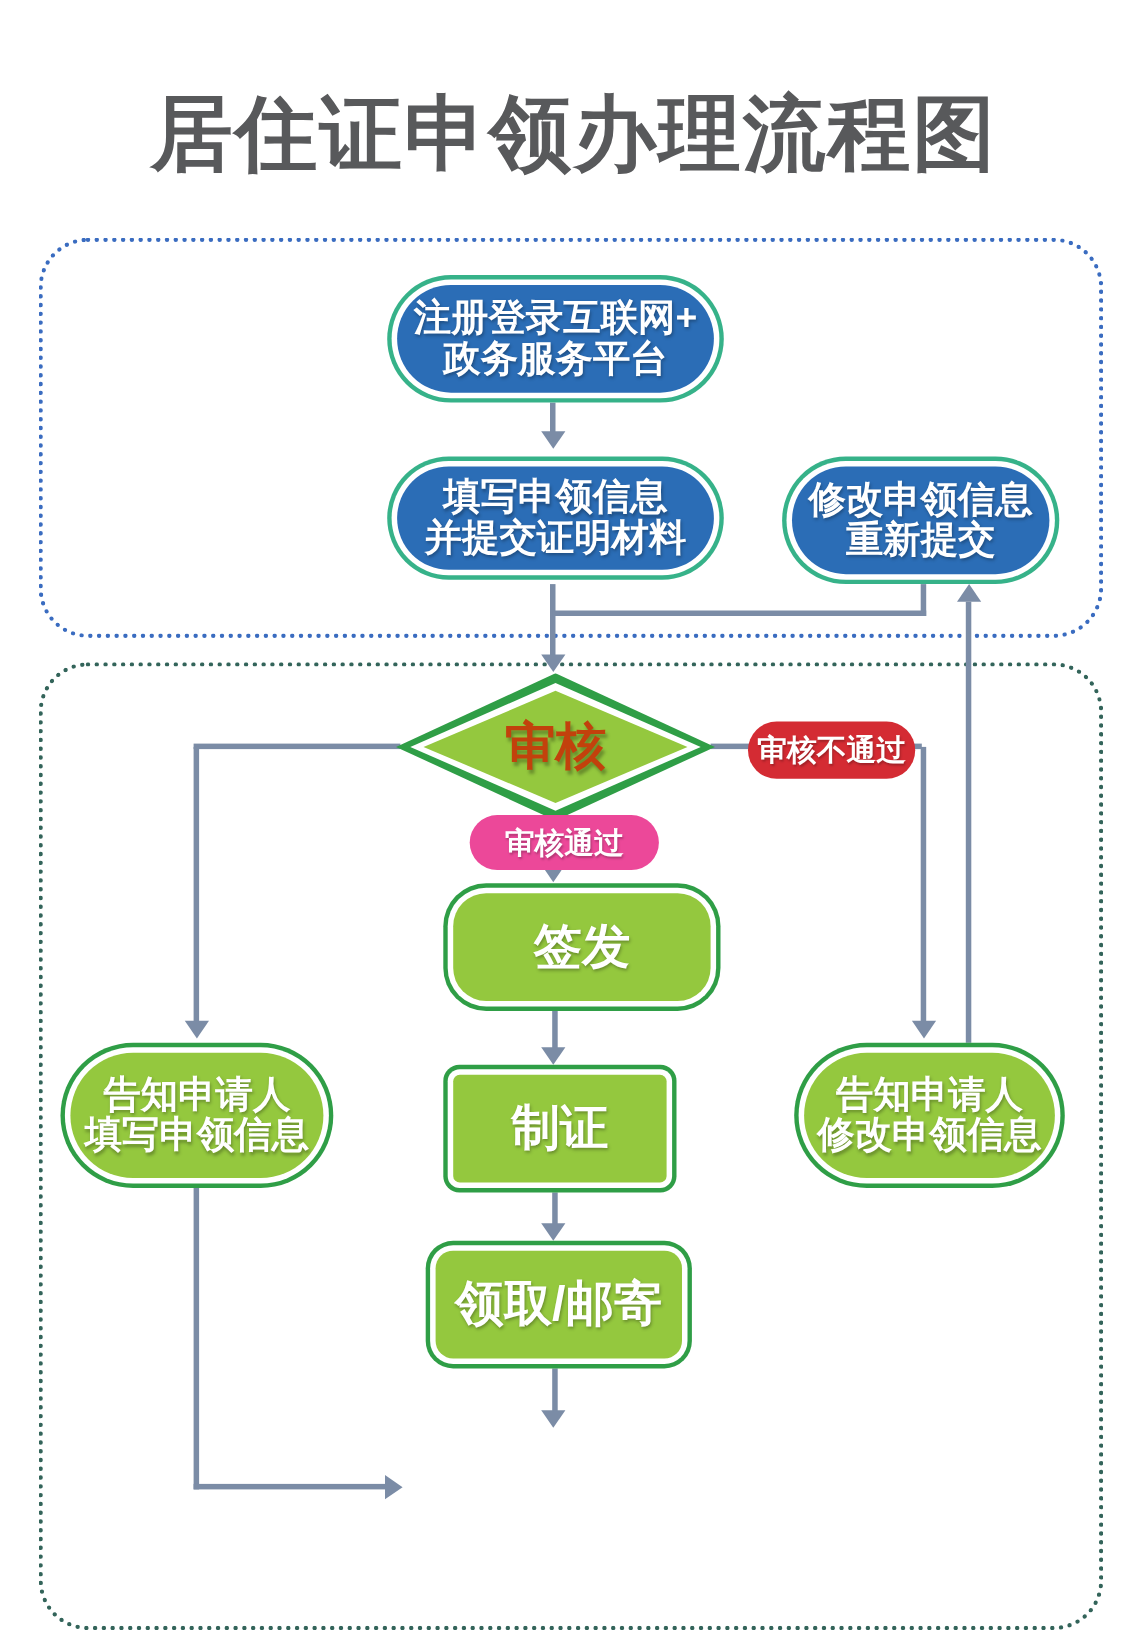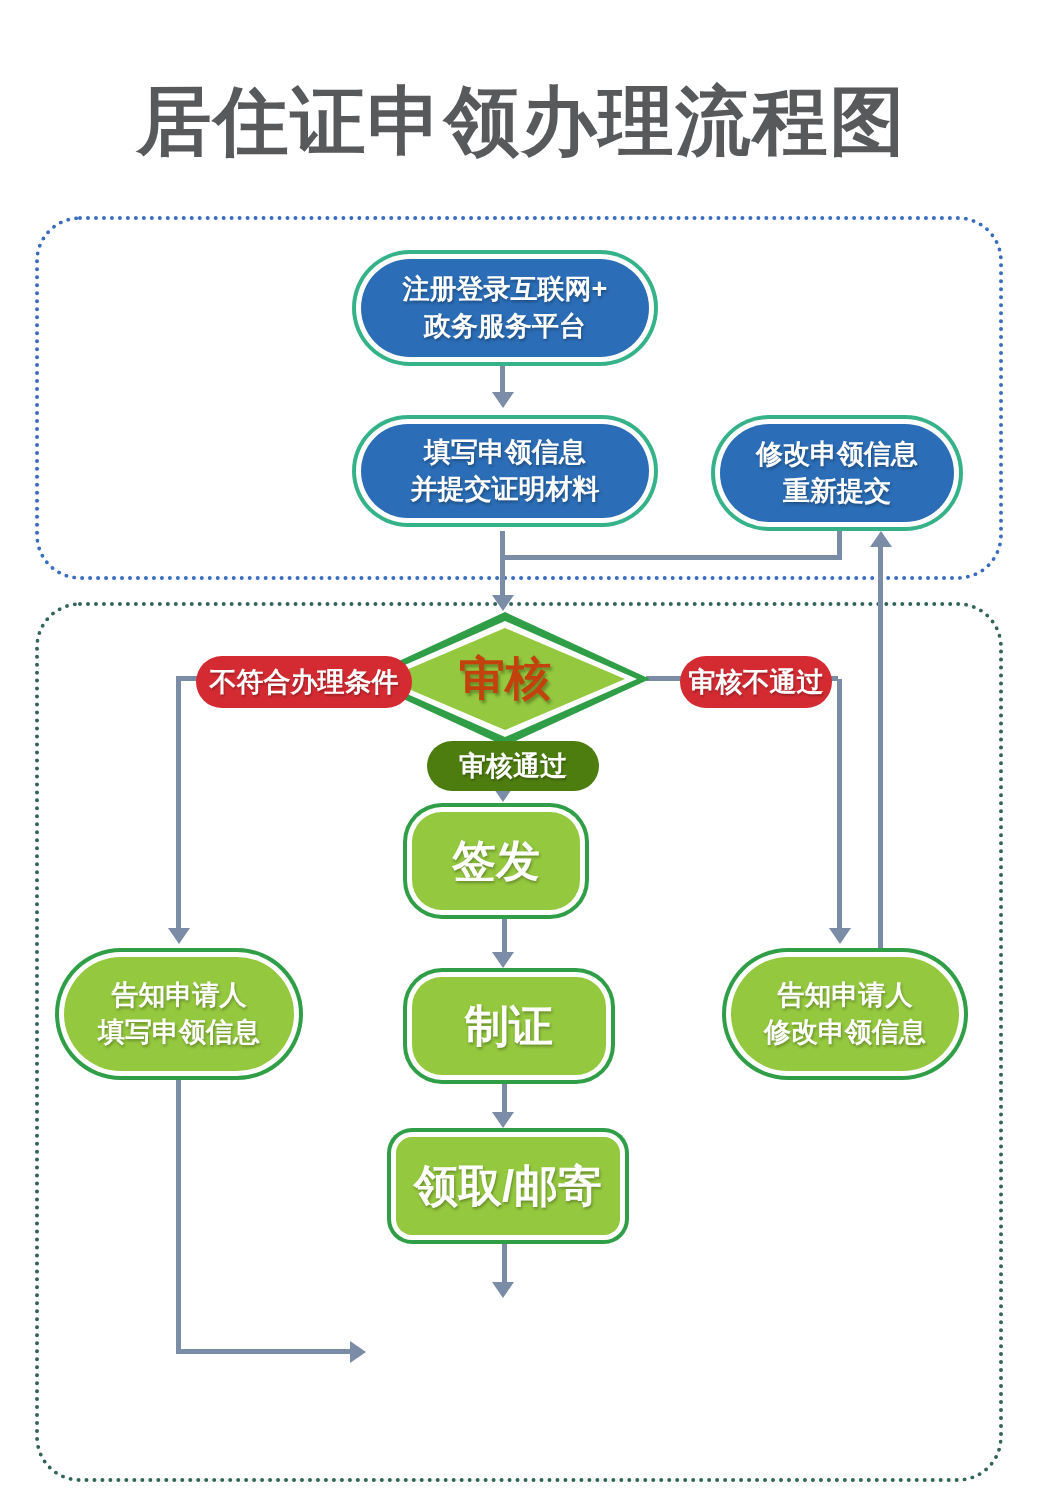--- a/index.html
+++ b/index.html
@@ -21,28 +21,28 @@
     border-left:11px solid transparent;border-right:11px solid transparent;border-bottom:16px solid #7b8ca6;}
   .arrow-right{position:absolute;width:0;height:0;z-index:1;
     border-top:11px solid transparent;border-bottom:11px solid transparent;border-left:16px solid #7b8ca6;}
 
   .node{position:absolute;display:flex;flex-direction:column;align-items:center;justify-content:center;
     color:#ffffff;font-weight:bold;text-align:center;z-index:2;
     text-shadow:1px 2px 3px rgba(0,0,0,0.30);}
   .node span{display:block;}
   .node.blue{background:#2b6db6;box-shadow:0 0 0 5px #ffffff,0 0 0 9px #36b289;}
   .node.green{background:#94c83e;box-shadow:0 0 0 5px #ffffff,0 0 0 9px #2f9e46;}
-  .node.small-text{font-size:27px;line-height:37px;}
+  .node.small-text{font-size:34px;line-height:37px;}
   .node.big-text{font-size:44px;line-height:48px;}
 
   .badge{position:absolute;display:flex;align-items:center;justify-content:center;z-index:3;
     color:#ffffff;font-weight:bold;font-size:27px;border-radius:26px;
     text-shadow:1px 2px 2px rgba(0,0,0,0.25);}
   .badge.red{background:#d42b33;}
-  .badge.green{background:#4d7c0f;}
+  .badge.green{background:#ec4899;}
 
   .diamond-wrap{position:absolute;left:360px;top:596px;width:290px;height:134px;z-index:2;}
   .diamond-label{position:absolute;left:360px;top:596px;width:290px;height:134px;z-index:2;
     display:flex;align-items:center;justify-content:center;color:#c2410c;font-size:46px;font-weight:bold;
     text-shadow:2px 3px 3px rgba(0,0,0,0.30);}
 </style>
 </head>
 <body>
 
 <div class="canvas">
@@ -105,27 +105,26 @@
 
   <div class="diamond-wrap">
     <svg width="290" height="134" viewBox="0 0 290 134">
       <polygon points="145,0 290,67 145,134 0,67" fill="#2f9e46"></polygon>
       <polygon points="145,9 277,67 145,125 13,67" fill="#ffffff"></polygon>
       <polygon points="145,16 265,67 145,118 25,67" fill="#94c83e"></polygon>
     </svg>
   </div>
   <div class="diamond-label">审核</div>
 
-  <div class="badge red" style="left:196px;top:640px;width:216px;height:52px;">不符合办理条件</div>
   <div class="badge red" style="left:680px;top:640px;width:152px;height:52px;">审核不通过</div>
   <div class="badge green" style="left:427px;top:725px;width:172px;height:50px;">审核通过</div>
 
-  <div class="node green big-text" style="left:412px;top:796px;width:168px;height:98px;border-radius:30px;">签发</div>
+  <div class="node green big-text" style="left:412px;top:796px;width:234px;height:98px;border-radius:30px;">签发</div>
 
-  <div class="node green big-text" style="left:412px;top:961px;width:194px;height:98px;border-radius:30px;">制证</div>
+  <div class="node green big-text" style="left:412px;top:961px;width:194px;height:98px;border-radius:6px;">制证</div>
 
   <div class="node green big-text" style="left:396px;top:1121px;width:224px;height:98px;border-radius:16px;">领取/邮寄</div>
 
 
   <div class="node green small-text" style="left:64px;top:941px;width:230px;height:114px;border-radius:57px;">
     <span>告知申请人</span>
     <span>填写申领信息</span>
   </div>
 
   <div class="node green small-text" style="left:731px;top:941px;width:228px;height:114px;border-radius:57px;">

